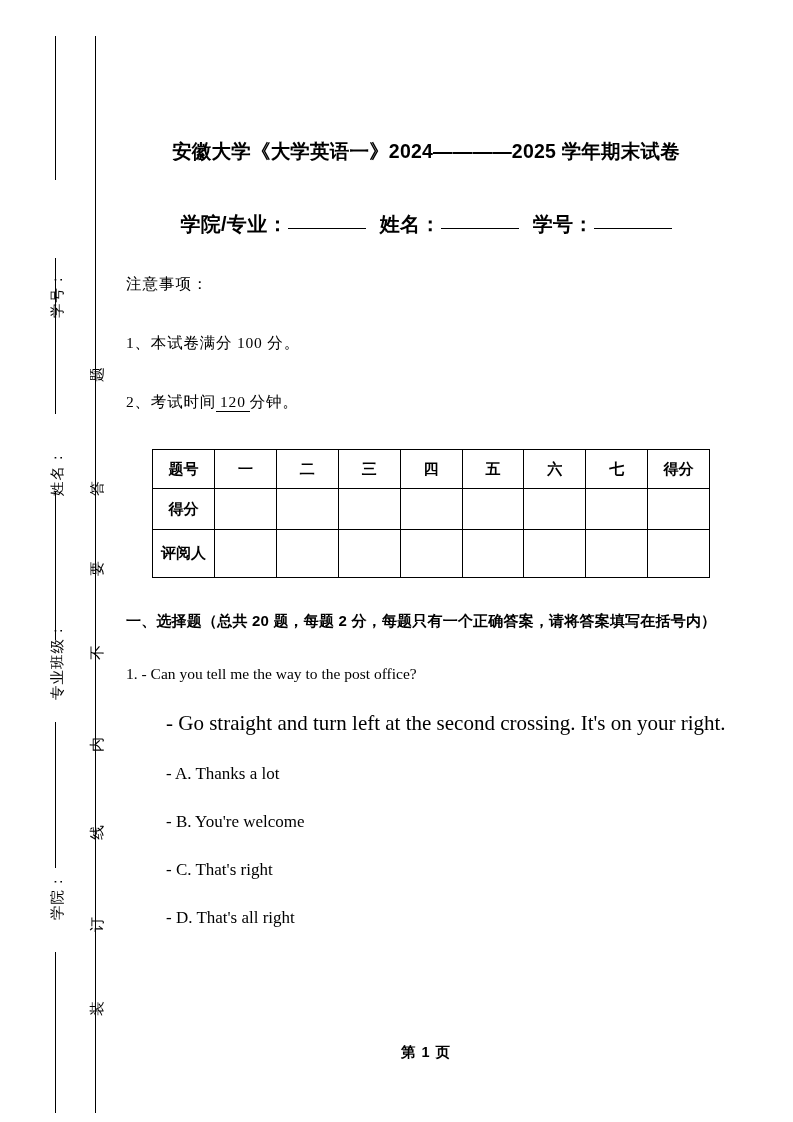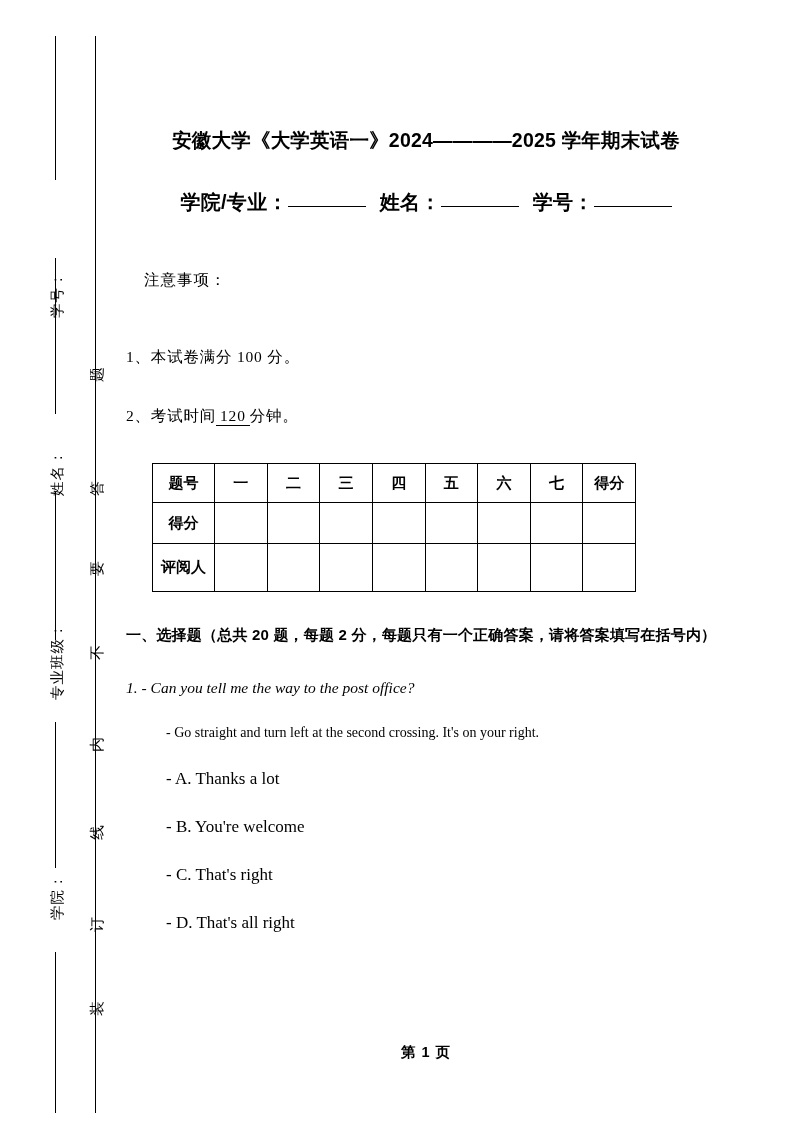--- a/index.html
+++ b/index.html
@@ -55,21 +55,21 @@
 
   
   #content {
     position: absolute;
     left: 126px;
     top: 0;
     width: 600px;
   }
 
   #doc-title {
-    margin: 4px;
+    margin: 15px;
     padding-top: 118px;
     font-family: "Liberation Sans", "DejaVu Sans", sans-serif;
     font-weight: bold;
     font-size: 19.5px;
     line-height: 37px;
     text-align: center;
     letter-spacing: 0.2px;
   }
   #doc-title .title-line2 { display: block; }
 
@@ -85,21 +85,21 @@
   }
   .blank-u {
     display: inline-block;
     border-bottom: 1.3px solid #000;
     vertical-align: 2px;
   }
   .blank-w1 { width: 78px; }
   .blank-gap { display: inline-block; width: 14px; }
 
   .notice-head {
-    margin: 18px;
+    margin: 0;
     padding-top: 36px;
     font-size: 15.5px;
     letter-spacing: 1px;
   }
   .notice-item {
     margin: 0;
     padding-top: 38px;
     font-size: 15.5px;
     letter-spacing: 0.8px;
   }
@@ -108,21 +108,21 @@
     border-bottom: 1.2px solid #000;
     padding: 0 4px;
   }
 
   
   #score-table {
     margin-top: 36px;
     margin-left: 26px;
     border-collapse: collapse;
     table-layout: fixed;
-    width: 484px;
+    width: 558px;
   }
   #score-table td {
     border: 1.5px solid #000;
     text-align: center;
     vertical-align: middle;
     font-family: "Liberation Sans", "DejaVu Sans", sans-serif;
     font-weight: bold;
     font-size: 15px;
     padding: 0;
   }
@@ -138,27 +138,26 @@
     font-family: "Liberation Sans", "DejaVu Sans", sans-serif;
     font-weight: bold;
     font-size: 15px;
     line-height: 33px;
     letter-spacing: 0.2px;
   }
   .q-stem {
     margin: 0;
     padding-top: 28px;
     font-size: 15.5px;
-    font-style: italic;
   }
   .q-sub {
     margin: 0;
     padding-top: 28px;
     padding-left: 40px;
-    font-size: 14px;
+    font-size: 21px;
   }
   .q-opt {
     margin: 0;
     padding-top: 28px;
     padding-left: 40px;
     font-size: 17px;
   }
 
   
   #page-footer {

